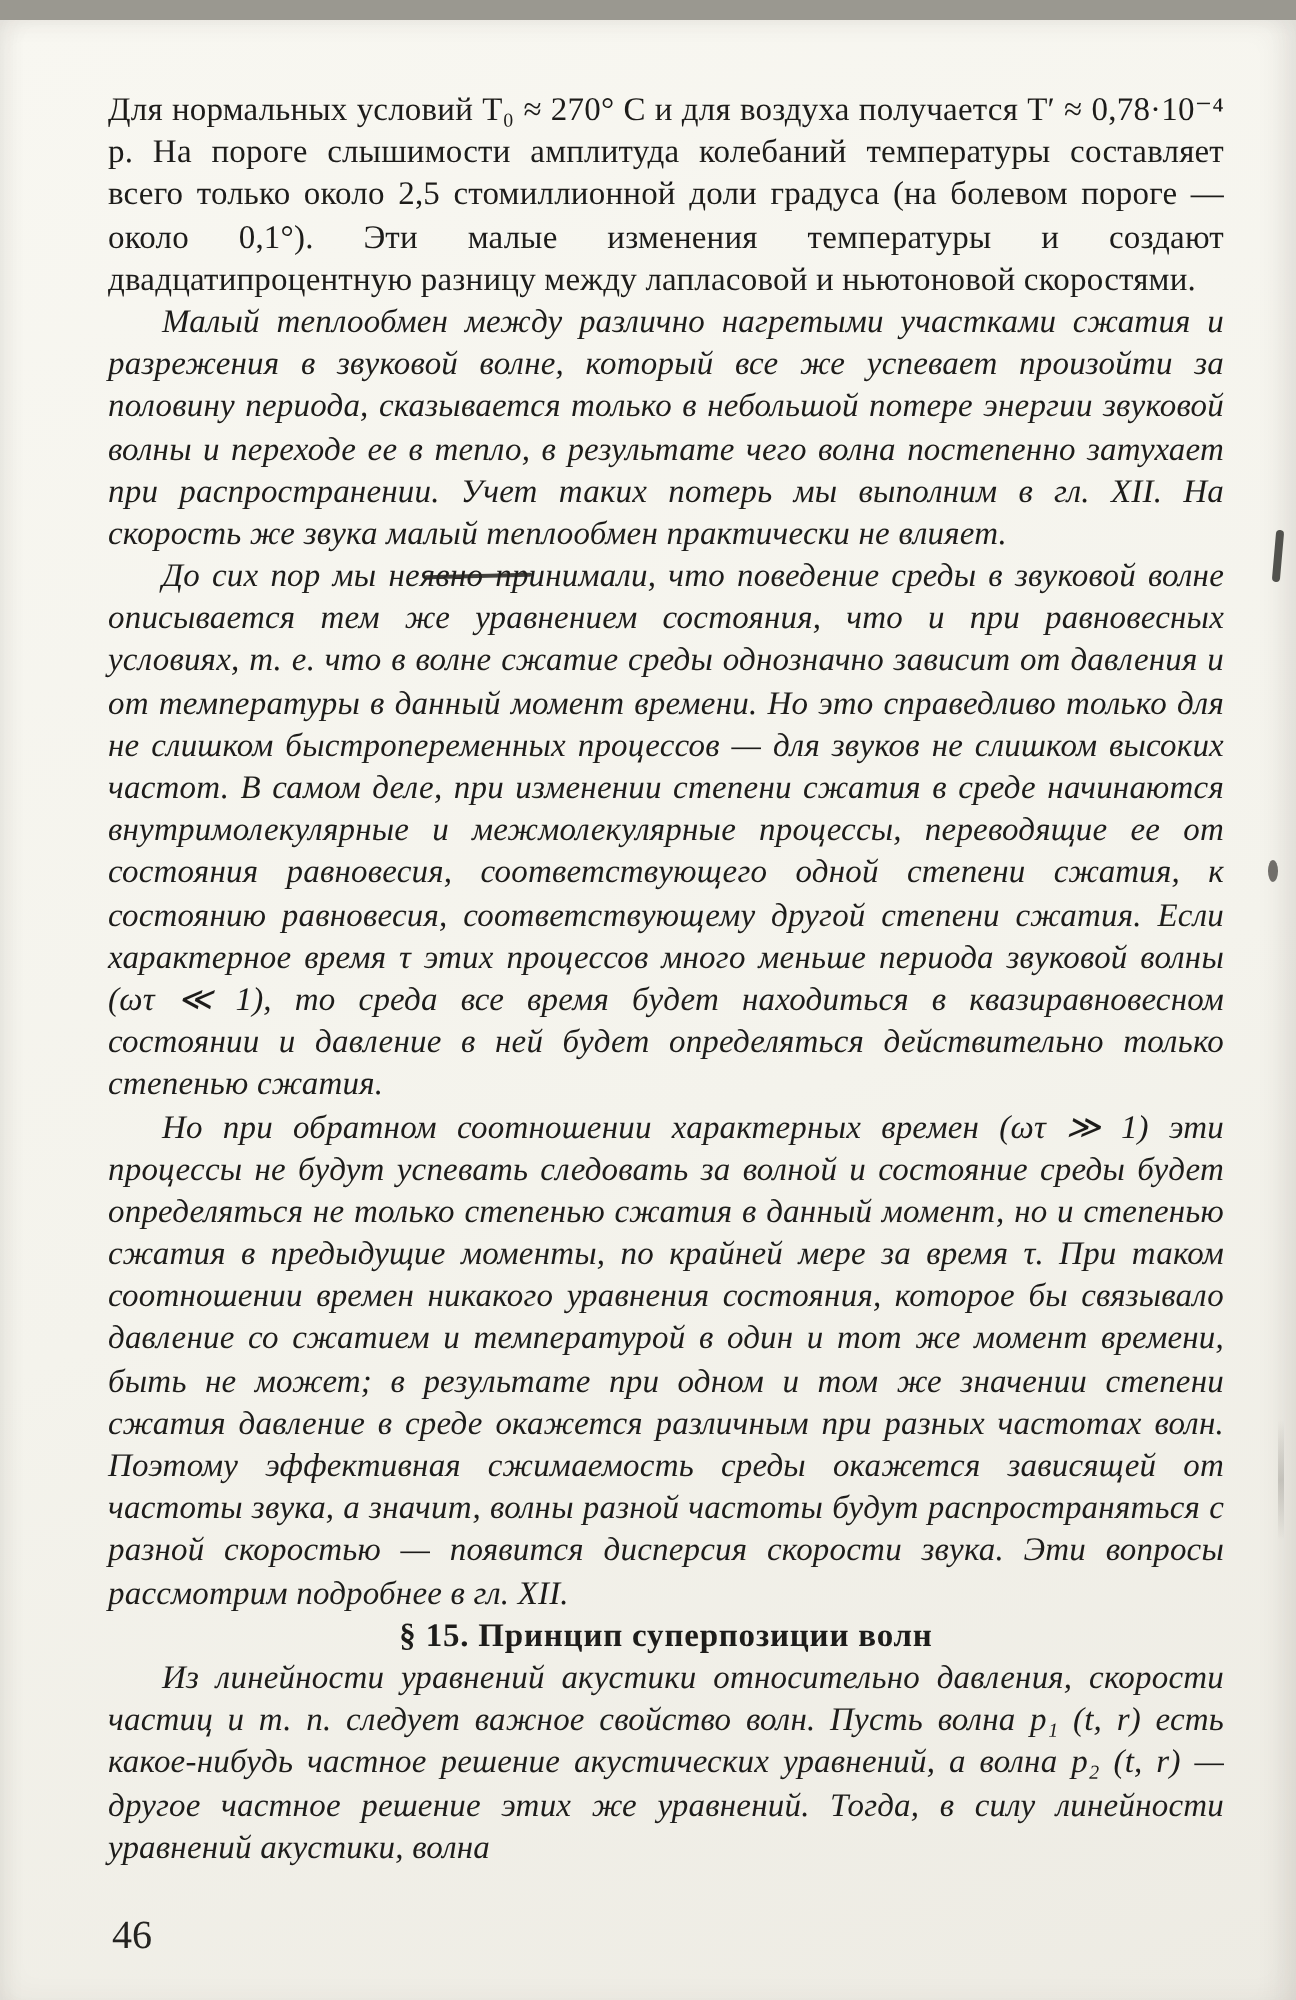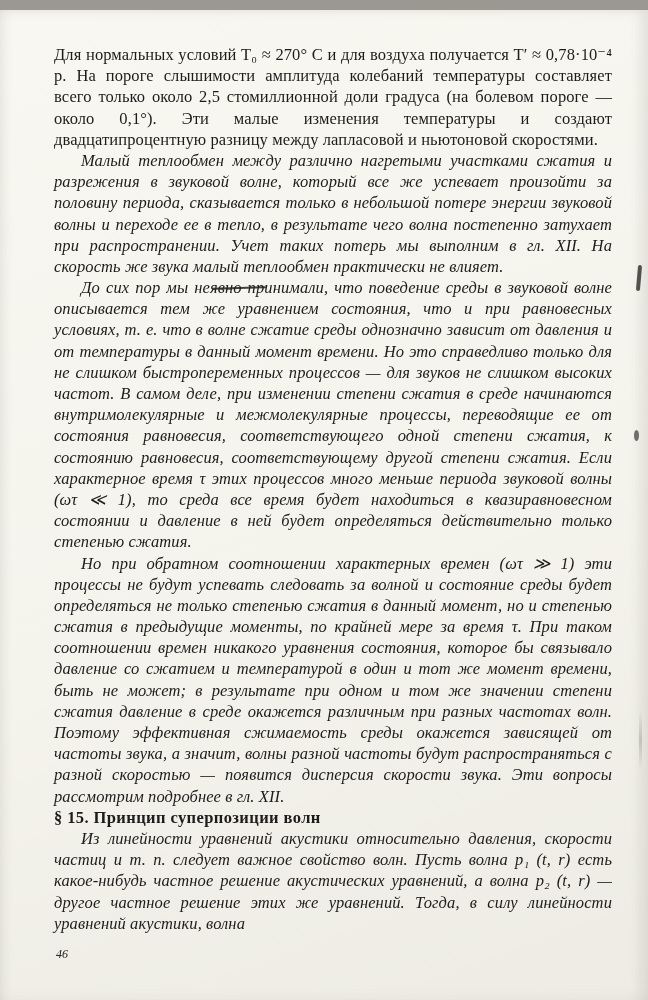--- a/index.html
+++ b/index.html
@@ -33,32 +33,31 @@
   .text-block p {
     margin: 0;
     padding: 0;
   }
   .text-block p.indent {
     text-indent: 27px;
     font-style: italic;
   }
   .section-heading {
     margin: 17px 0 13px 0;
-    text-align: left;
+    text-align: center;
     font-weight: bold;
     font-size: 16.5px;
     letter-spacing: 0.4px;
     text-indent: 0;
   }
   .page-number {
     position: absolute;
     left: 56px;
-    bottom: 48px;
-    font-style: italic;
-    font-size: 12px;
+    bottom: 30px;
+    font-size: 20px;
     color: #242320;
   }
   
   .pen-underline {
     position: absolute;
     left: 212px;
     top: 277px;
     width: 54px;
     height: 2px;
     background: #23221f;

